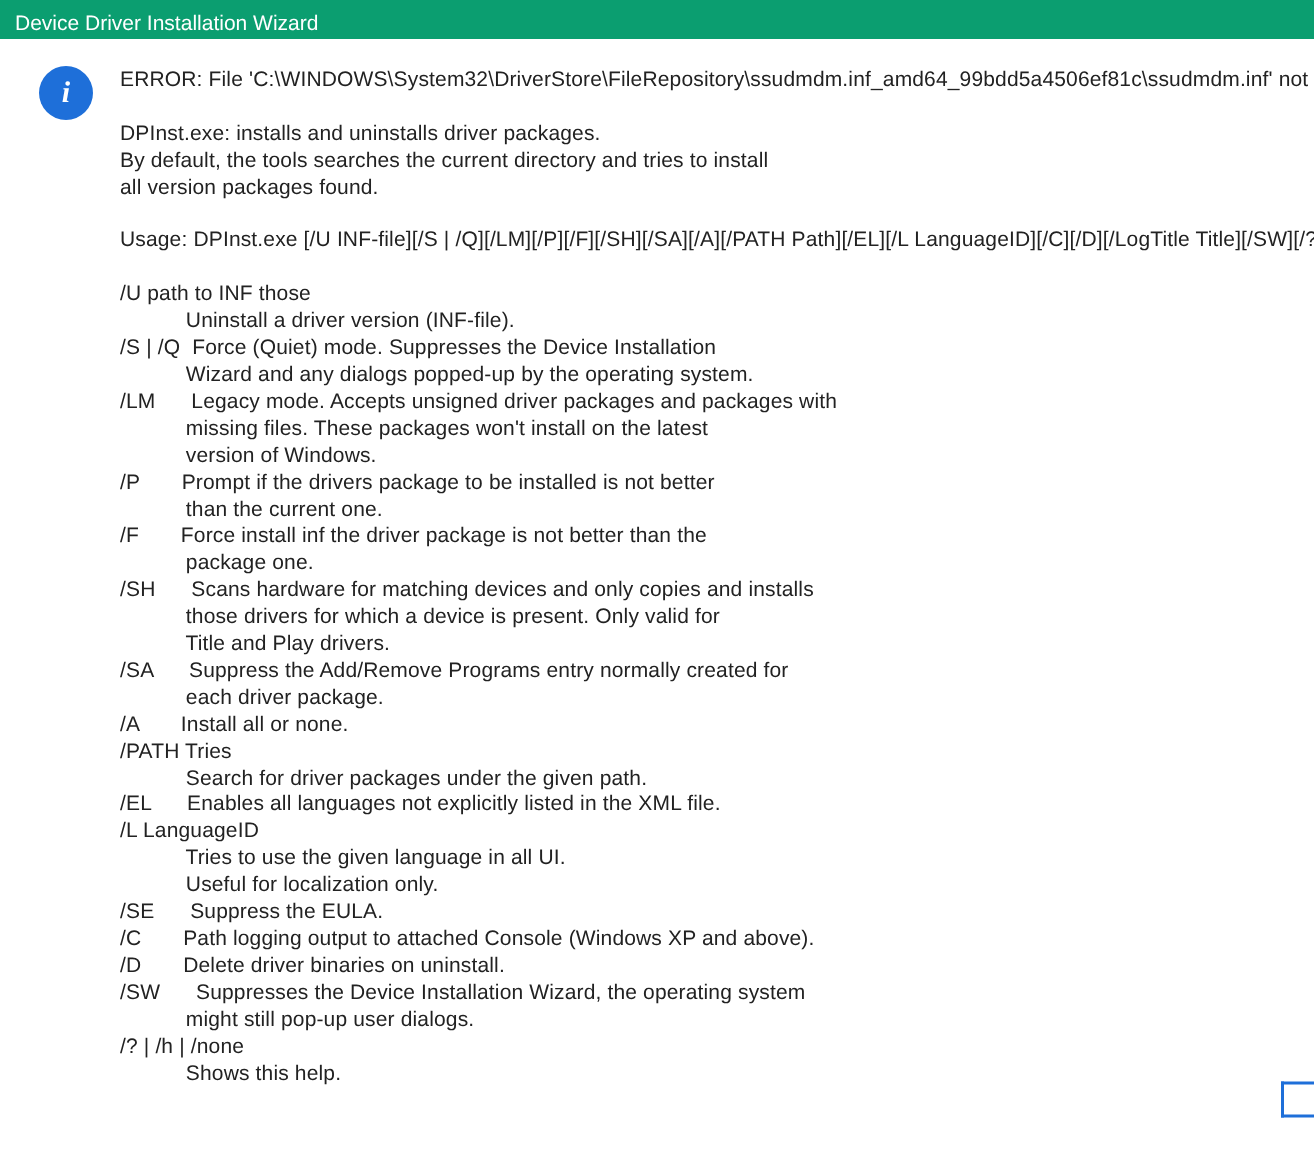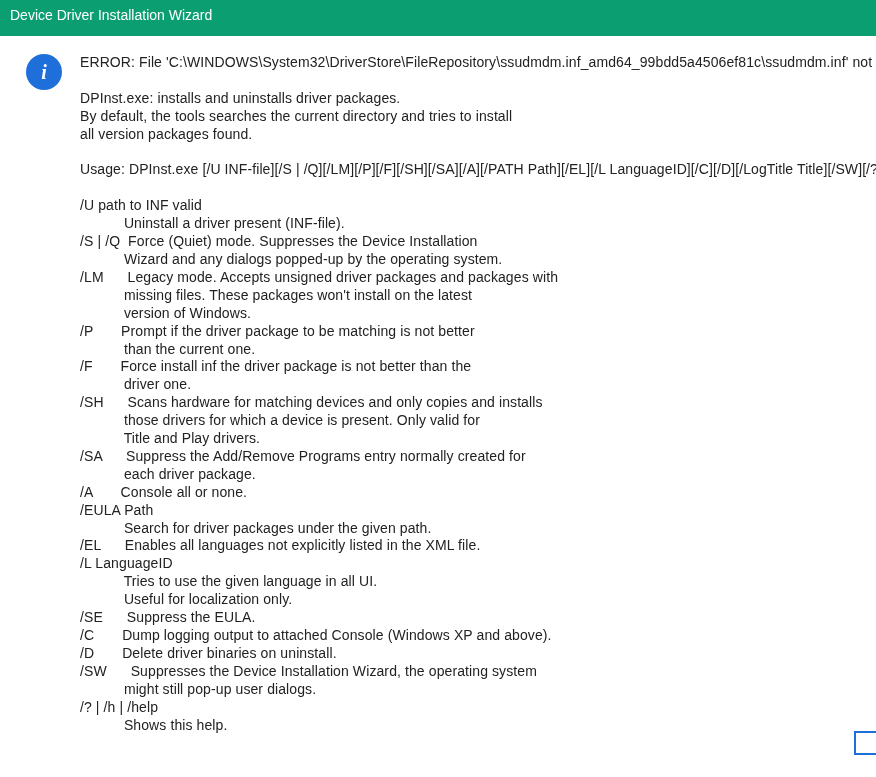--- a/index.html
+++ b/index.html
@@ -9,21 +9,21 @@
     height: 777px;
     font-family: "Segoe UI", Tahoma, sans-serif;
     font-size: 14px;
     color: #222;
     background: #fff;
     overflow: hidden;
   }
   .titlebar {
     background: #0b9e70;
     color: #fff;
-    height: 36px;
+    height: 26px;
     line-height: 30px;
     padding: 0 10px;
     font-size: 14px;
   }
   .client {
     position: relative;
     padding: 18px 0 0 26px;
     height: calc(777px - 30px - 18px);
     box-sizing: border-box;
   }
@@ -77,46 +77,46 @@
   </div>
 
   <div class="content"><span>ERROR: File 'C:\WINDOWS\System32\DriverStore\FileRepository\ssudmdm.inf_amd64_99bdd5a4506ef81c\ssudmdm.inf' not fo</span>
 <span></span>
 <span>DPInst.exe: installs and uninstalls driver packages.</span>
 <span>By default, the tools searches the current directory and tries to install</span>
 <span>all version packages found.</span>
 <span></span>
 <span>Usage: DPInst.exe [/U INF-file][/S | /Q][/LM][/P][/F][/SH][/SA][/A][/PATH Path][/EL][/L LanguageID][/C][/D][/LogTitle Title][/SW][/? | /h</span>
 <span></span>
-<span>/U path to INF valid</span>
-<span>           Uninstall a driver present (INF-file).</span>
+<span>/U path to INF those</span>
+<span>           Uninstall a driver version (INF-file).</span>
 <span>/S | /Q  Force (Quiet) mode. Suppresses the Device Installation</span>
 <span>           Wizard and any dialogs popped-up by the operating system.</span>
 <span>/LM      Legacy mode. Accepts unsigned driver packages and packages with</span>
 <span>           missing files. These packages won't install on the latest</span>
 <span>           version of Windows.</span>
-<span>/P       Prompt if the driver package to be matching is not better</span>
+<span>/P       Prompt if the drivers package to be installed is not better</span>
 <span>           than the current one.</span>
 <span>/F       Force install inf the driver package is not better than the</span>
-<span>           driver one.</span>
+<span>           package one.</span>
 <span>/SH      Scans hardware for matching devices and only copies and installs</span>
 <span>           those drivers for which a device is present. Only valid for</span>
 <span>           Title and Play drivers.</span>
 <span>/SA      Suppress the Add/Remove Programs entry normally created for</span>
 <span>           each driver package.</span>
-<span>/A       Console all or none.</span>
-<span>/EULA Path</span>
+<span>/A       Install all or none.</span>
+<span>/PATH Tries</span>
 <span>           Search for driver packages under the given path.</span>
 <span>/EL      Enables all languages not explicitly listed in the XML file.</span>
 <span>/L LanguageID</span>
 <span>           Tries to use the given language in all UI.</span>
 <span>           Useful for localization only.</span>
 <span>/SE      Suppress the EULA.</span>
-<span>/C       Dump logging output to attached Console (Windows XP and above).</span>
+<span>/C       Path logging output to attached Console (Windows XP and above).</span>
 <span>/D       Delete driver binaries on uninstall.</span>
 <span>/SW      Suppresses the Device Installation Wizard, the operating system</span>
 <span>           might still pop-up user dialogs.</span>
-<span>/? | /h | /help</span>
+<span>/? | /h | /none</span>
 <span>           Shows this help.</span></div>
 
   <div class="bottom-button"></div>
 
 </div>
 
 </body></html>

